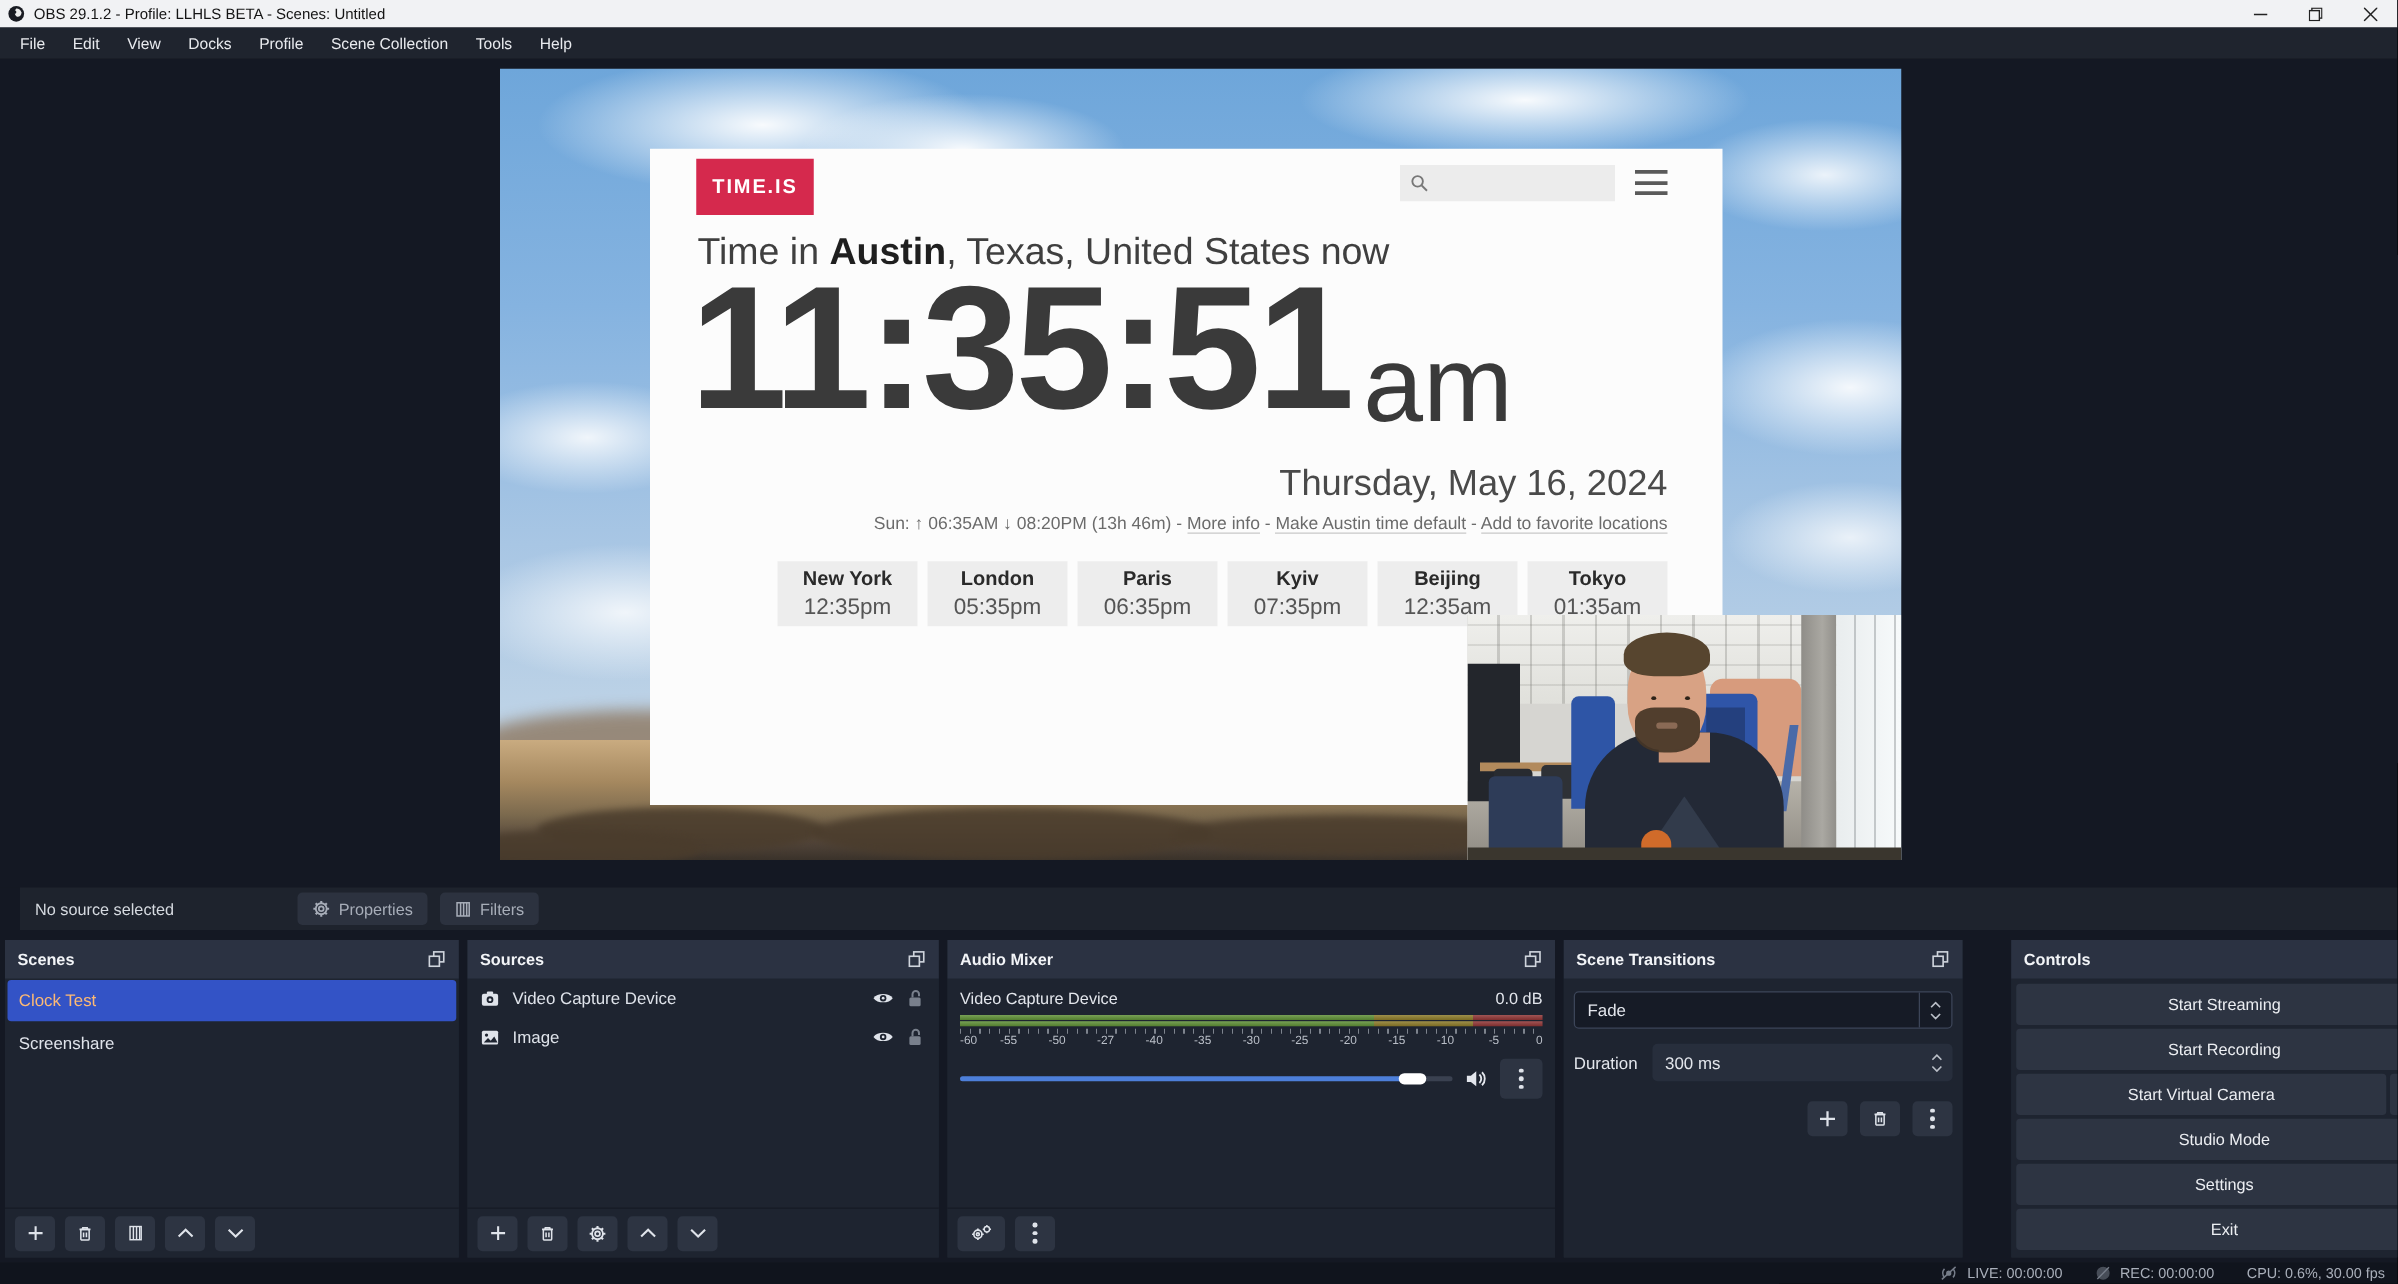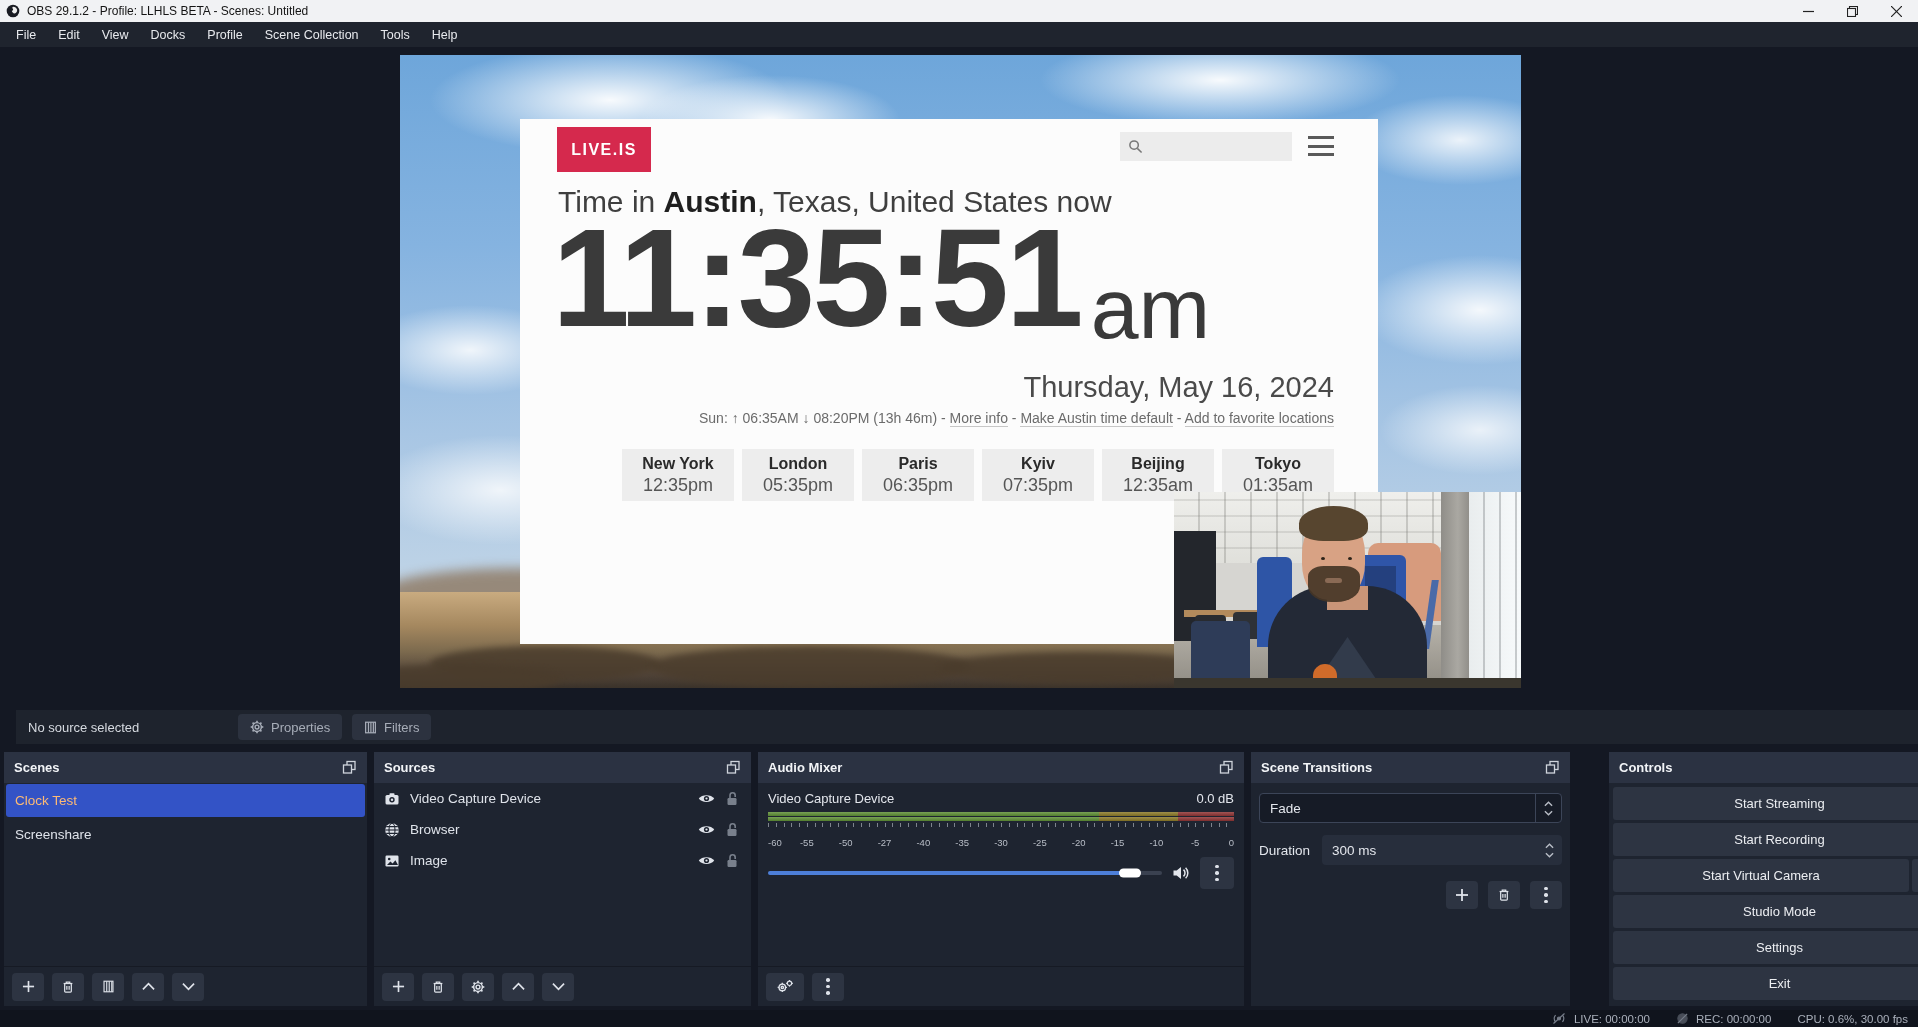--- a/index.html
+++ b/index.html
@@ -107,21 +107,21 @@
   .source-row .grow{flex:1;}
   .lock{color:#79808c;}
 
   .mixbody{padding:8px 10px 0 10px;}
   .chanrow{display:flex;justify-content:space-between;font-size:13px;color:#e3e6ec;margin-bottom:6px;}
   .meterstrip{height:4px;background:
       linear-gradient(180deg,rgba(255,255,255,.16),rgba(0,0,0,.12)),
       linear-gradient(90deg,#5e8f35 0 71%,#8c7a28 71% 88%,#8f3434 88% 100%);}
   .meterstrip+.meterstrip{margin-top:1px;}
   .ticks{margin-top:2px;height:4px;background:repeating-linear-gradient(90deg,#7d838d 0 1px,transparent 1px 7.77px);}
-  .mlabels{position:relative;height:12px;margin-top:10px;font-size:9.5px;color:#b9bec7;}
+  .mlabels{position:relative;height:12px;margin-top:0;font-size:9.5px;color:#b9bec7;}
   .mlabels span{position:absolute;top:0;transform:translateX(-50%);}
   .mlabels span:first-child{transform:none;}
   .mlabels span:last-child{transform:translateX(-100%);}
   .sliderrow{margin-top:8px;display:flex;align-items:center;gap:10px;}
   .track{flex:1;height:4px;border-radius:2px;background:linear-gradient(90deg,var(--slider) 0 92%,#3a4150 92%);position:relative;}
   .knob{position:absolute;left:92%;top:50%;transform:translate(-50%,-50%);width:22px;height:9px;background:#fff;border-radius:5px;}
   .dotsbtn{width:34px;height:32px;background:var(--btn-bg);border-radius:4px;display:flex;align-items:center;justify-content:center;}
   .vdots{display:flex;flex-direction:column;gap:3px;}
   .vdots i{width:3.5px;height:3.5px;background:#dfe3ea;border-radius:50%;}
 
@@ -202,21 +202,21 @@
 
       <div class="ridge" style="left:-20px;bottom:70px;width:280px;height:50px;"></div>
       <div class="desert">
         <div class="dune" style="left:30px;bottom:6px;width:230px;height:36px;"></div>
         <div class="dune" style="left:250px;bottom:0;width:320px;height:42px;"></div>
         <div class="dune" style="left:540px;bottom:4px;width:280px;height:32px;"></div>
         <div class="dune" style="left:-40px;bottom:-6px;width:200px;height:30px;"></div>
       </div>
 
       <div class="card">
-        <div class="tlogo">LIVE.IS</div>
+        <div class="tlogo">TIME.IS</div>
         <div class="searchbox">
           <svg width="15" height="15" viewBox="0 0 16 16" fill="none" stroke="#777" stroke-width="1.6">
               <circle cx="6.5" cy="6.5" r="4.5"></circle>
               <line x1="10" y1="10" x2="14.5" y2="14.5"></line>
             </svg>
           <div style="flex:1;"></div>
         </div>
         <div class="hamburger">
             <i></i>
             <i></i>
@@ -397,40 +397,20 @@
             <circle cx="8.5" cy="6.5" r="2.6" fill="#1e2430"></circle>
             <circle cx="8.5" cy="6.5" r="1.1" fill="currentColor"></circle>
           </svg>
         <svg class="lock" width="14" height="15" viewBox="0 0 14 15">
             <path d="M5 7V4.4a2.6 2.6 0 0 1 5.2 0V6" fill="none" stroke="currentColor" stroke-width="1.6"></path>
             <rect x="2.5" y="7" width="9" height="7" rx="1.2" fill="currentColor"></rect>
           </svg>
       </div>
       <div class="source-row">
         <svg width="16" height="16" viewBox="0 0 16 16">
-            <circle cx="8" cy="8" r="6.8" fill="currentColor"></circle>
-            <g stroke="#1e2430" stroke-width="1.1" fill="none">
-              <ellipse cx="8" cy="8" rx="3" ry="6.8"></ellipse>
-              <line x1="1.2" y1="8" x2="14.8" y2="8"></line>
-              <path d="M2.2 4.6h11.6M2.2 11.4h11.6"></path>
-            </g>
-          </svg>
-        <span class="grow">Browser</span>
-        <svg width="17" height="13" viewBox="0 0 17 13">
-            <path d="M0.8 6.5C3.6 2 13.4 2 16.2 6.5 13.4 11 3.6 11 0.8 6.5Z" fill="currentColor"></path>
-            <circle cx="8.5" cy="6.5" r="2.6" fill="#1e2430"></circle>
-            <circle cx="8.5" cy="6.5" r="1.1" fill="currentColor"></circle>
-          </svg>
-        <svg class="lock" width="14" height="15" viewBox="0 0 14 15">
-            <path d="M5 7V4.4a2.6 2.6 0 0 1 5.2 0V6" fill="none" stroke="currentColor" stroke-width="1.6"></path>
-            <rect x="2.5" y="7" width="9" height="7" rx="1.2" fill="currentColor"></rect>
-          </svg>
-      </div>
-      <div class="source-row">
-        <svg width="16" height="16" viewBox="0 0 16 16">
             <rect x="1.5" y="2.5" width="13" height="11" rx="1.2" fill="currentColor"></rect>
             <circle cx="5.2" cy="6" r="1.3" fill="#1e2430"></circle>
             <path d="M3 12l3.4-3.6 2.2 2.2 2.8-3.4 2.6 4.8z" fill="#1e2430"></path>
           </svg>
         <span class="grow">Image</span>
         <svg width="17" height="13" viewBox="0 0 17 13">
             <path d="M0.8 6.5C3.6 2 13.4 2 16.2 6.5 13.4 11 3.6 11 0.8 6.5Z" fill="currentColor"></path>
             <circle cx="8.5" cy="6.5" r="2.6" fill="#1e2430"></circle>
             <circle cx="8.5" cy="6.5" r="1.1" fill="currentColor"></circle>
           </svg>

